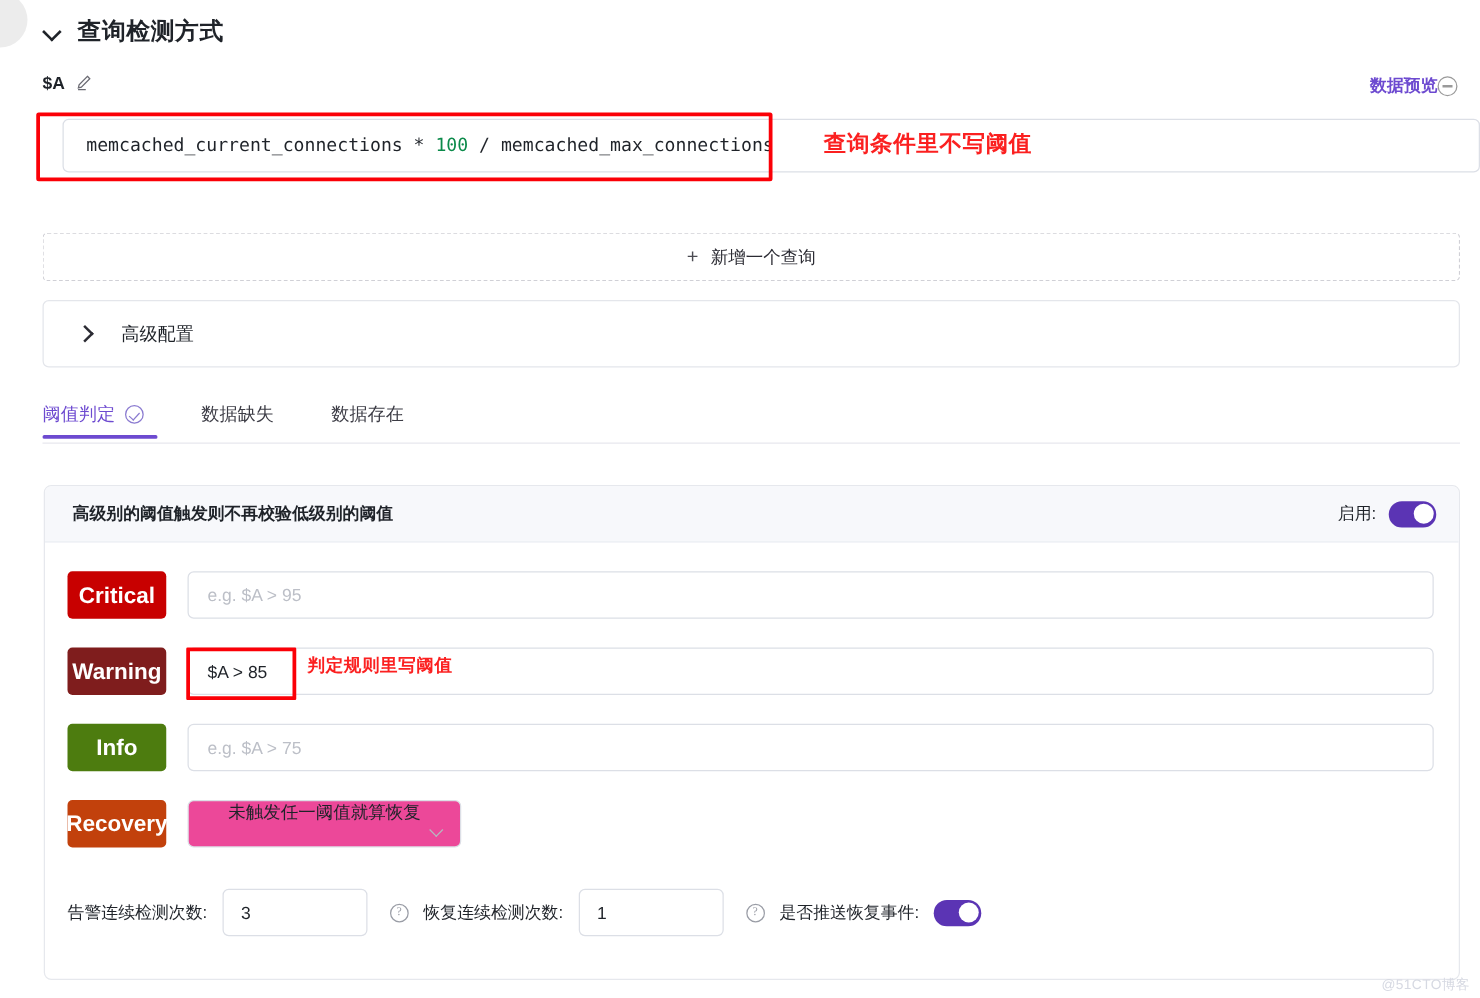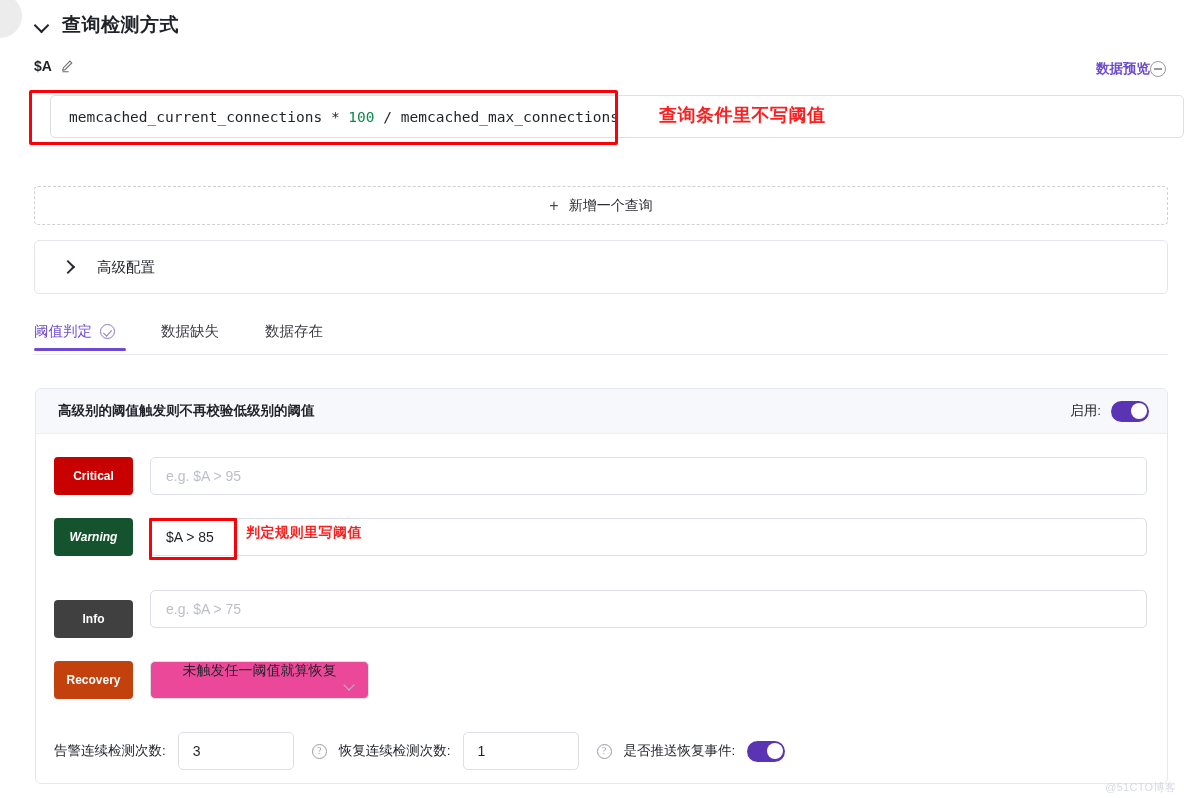--- a/index.html
+++ b/index.html
@@ -218,26 +218,26 @@
   
   .thr-row {
     display: flex; align-items: center;
     padding-left: 18px;
     margin-top: 23px;
   }
   .lvl-badge {
     width: 79px; height: 38px;
     border-radius: 4px;
     display: flex; align-items: center; justify-content: center;
-    color: #fff; font-size: 12px; font-weight: bold;
+    color: #fff; font-size: 18px; font-weight: bold;
     flex: none;
   }
   .lvl-critical { background: #c80000; }
-  .lvl-warning  { background: #14532d; font-style: italic; }
-  .lvl-info     { background: #404040; margin-top: 21px; }
+  .lvl-warning  { background: #7f1d1d; }
+  .lvl-info     { background: #4d7c0f; }
   .lvl-recovery { background: #c2410c; }
 
   .thr-input {
     margin-left: 17px;
     width: 997px; height: 38px;
     border: 1px solid #dcdfe6;
     border-radius: 5px;
     background: #fff;
     display: flex; align-items: center;
     padding: 0 15px;

